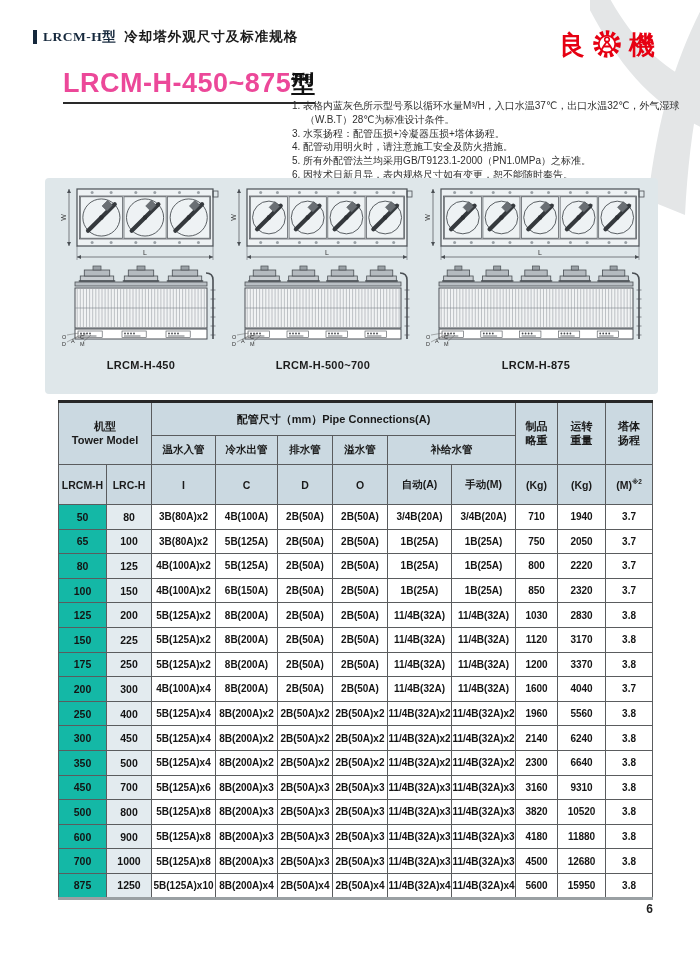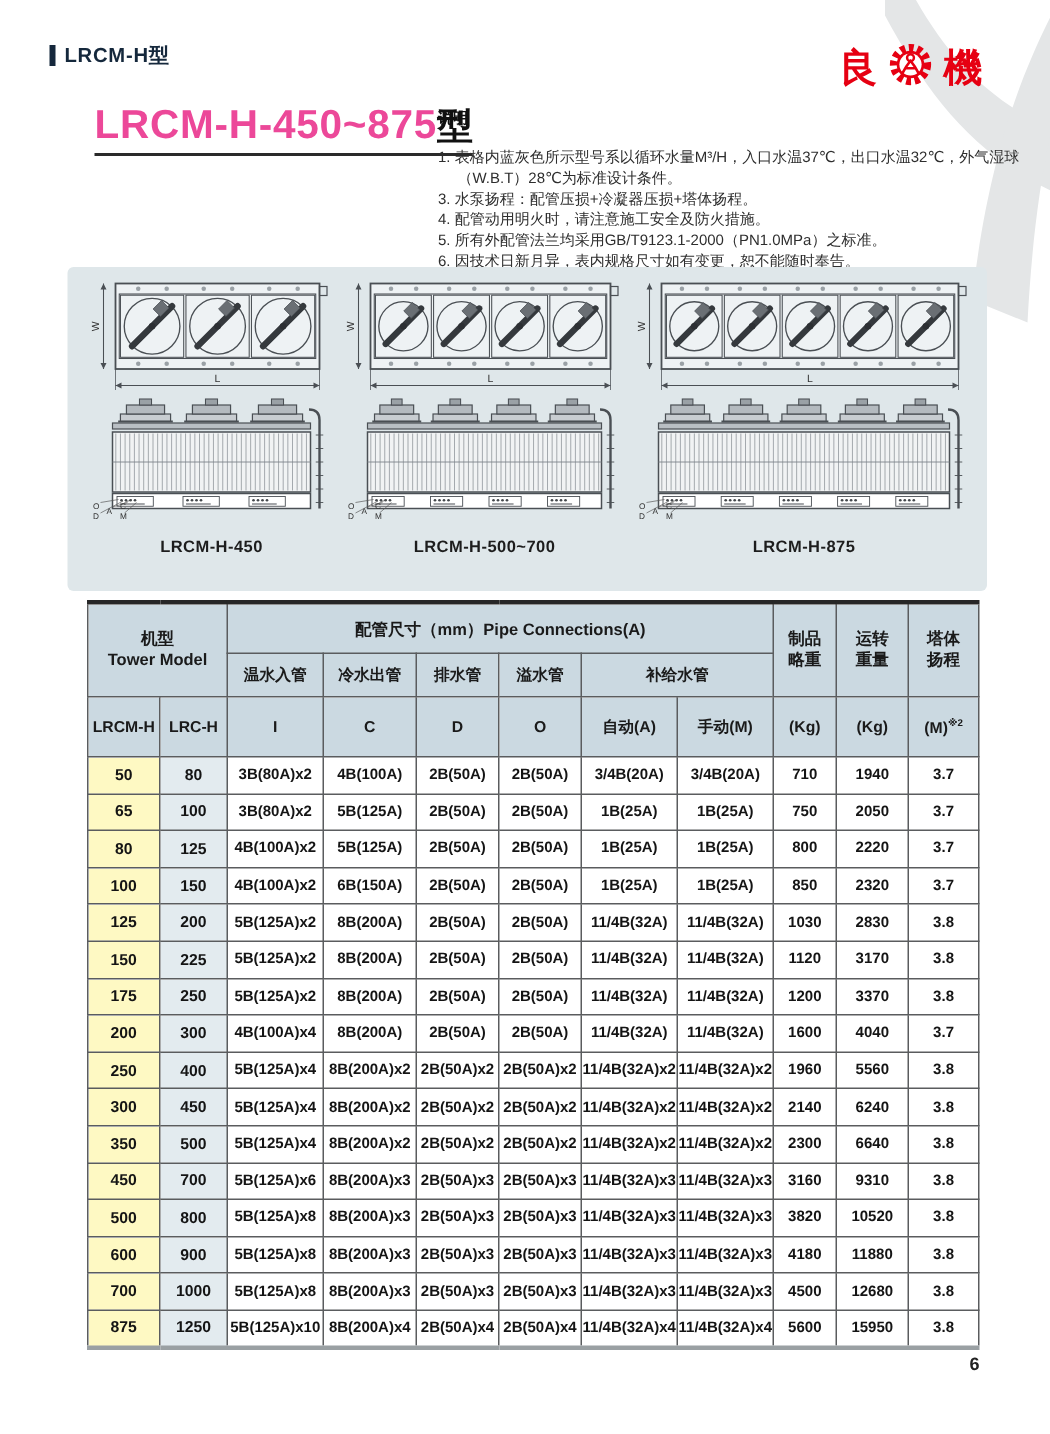--- a/index.html
+++ b/index.html
@@ -6,21 +6,21 @@
   html,body { width:700px; height:956px; background:#fff; overflow:hidden;
     font-family:"Liberation Sans","DejaVu Sans",sans-serif; color:#222; }
   #page { position:relative; width:700px; height:956px; background:#fff; }
 
   
   #watermark { position:absolute; right:0; top:0; width:110px; height:240px; overflow:hidden; }
 
   
   #doc-header { position:absolute; left:33px; top:28px; display:flex; align-items:baseline; }
   #header-marker { display:inline-block; width:4px; height:14px; background:#15283c; margin-right:6px; align-self:center; }
-  #header-series { font-family:Liberation Sans, sans-serif; font-weight:bold; font-size:13.5px; color:#15283c; letter-spacing:.5px; }
+  #header-series { font-family:Liberation Serif, serif; font-weight:bold; font-size:13.5px; color:#15283c; letter-spacing:.5px; }
   #header-title { font-weight:bold; font-size:13.5px; color:#1b1b1b; margin-left:8px; letter-spacing:1px; }
 
   #brand-logo { position:absolute; right:45px; top:28px; display:flex; align-items:center; gap:7px; }
   .logo-char { color:#e60012; font-weight:bold; font-size:26px; font-family:"Liberation Serif","DejaVu Serif",serif; }
 
   
   #model-title { position:absolute; left:63px; top:68px; border-bottom:2.5px solid #2a2a2a; padding-bottom:2px; }
   #model-title .model { color:#ec4899; font-weight:bold; font-size:27px; letter-spacing:.5px; }
   #model-title .suffix { color:#111; font-weight:bold; font-size:24px; }
 
@@ -43,21 +43,21 @@
   #spec-table { position:absolute; left:58px; top:400px; width:594px; border-collapse:collapse;
     table-layout:fixed; }
   #spec-table th, #spec-table td { border:1px solid #5a5c5e; text-align:center; vertical-align:middle;
     overflow:hidden; white-space:nowrap; }
   #spec-table thead th { background:#cbd9e1; font-weight:bold; color:#1a1a1a; }
   #spec-table { border-top:3px solid #272727; }
   #spec-table tr.r1 th { height:34px; font-size:11px; }
   #spec-table tr.r2 th { height:29px; font-size:10.5px; }
   #spec-table tr.r3 th { height:40px; font-size:10.5px; }
   #spec-table tbody td { height:24.6px; font-size:10px; font-weight:600; color:#141414; background:#fff; }
-  #spec-table tbody td.c0 { background:#fef9c3; font-size:10.5px; }
+  #spec-table tbody td.c0 { background:#14b8a6; font-size:10.5px; }
   #spec-table tbody td.c1 { background:#e3ebef; font-size:10.5px; }
   #spec-table tbody tr:last-child td { border-bottom:3px solid #9aa0a3; }
   .th-two-line { line-height:1.25; }
   .unit-sup { font-size:6.5px; vertical-align:super; }
 
   #page-number { position:absolute; right:47px; top:902px; font-size:12px; font-weight:bold; color:#222; }
 </style>
 </head>
 <body>
 
@@ -66,20 +66,21 @@
   <div id="watermark">
     <svg width="110" height="240" viewBox="0 0 110 240">
       <path d="M10,-20 C40,40 70,70 130,95 L130,135 C60,110 25,60 -8,-5 Z" fill="#e4e6e7"></path>
       <path d="M130,-25 C95,35 70,95 58,200 L95,215 C100,120 115,40 150,-10 Z" fill="#e4e6e7"></path>
     </svg>
   </div>
 
   <div id="doc-header">
     <span id="header-marker"></span>
     <span id="header-series">LRCM-H型</span>
+    <span id="header-title">冷却塔外观尺寸及标准规格</span>
   </div>
 
   <div id="brand-logo">
     <span class="logo-char">良</span>
     <span>
       <svg width="30" height="30" viewBox="0 0 30 30">
         <circle cx="15" cy="15" r="11" fill="none" stroke="#e60012" stroke-width="5.5" stroke-dasharray="3.2 2.4"></circle>
         <circle cx="15" cy="15" r="9.2" fill="#e60012"></circle>
         <circle cx="15" cy="15" r="7.4" fill="#fff"></circle>
         <circle cx="15" cy="10.5" r="2.3" fill="none" stroke="#e60012" stroke-width="1.6"></circle>

